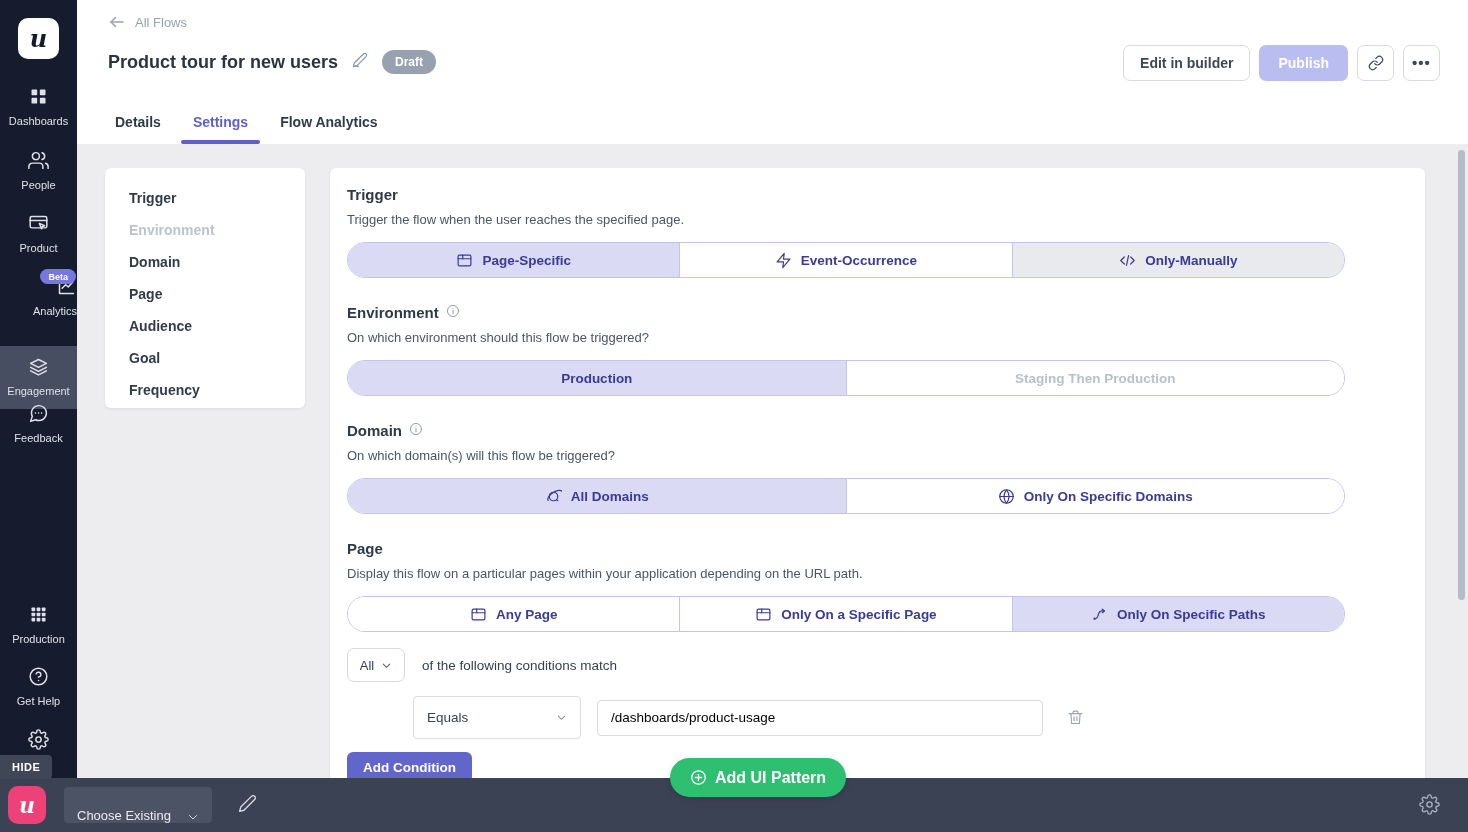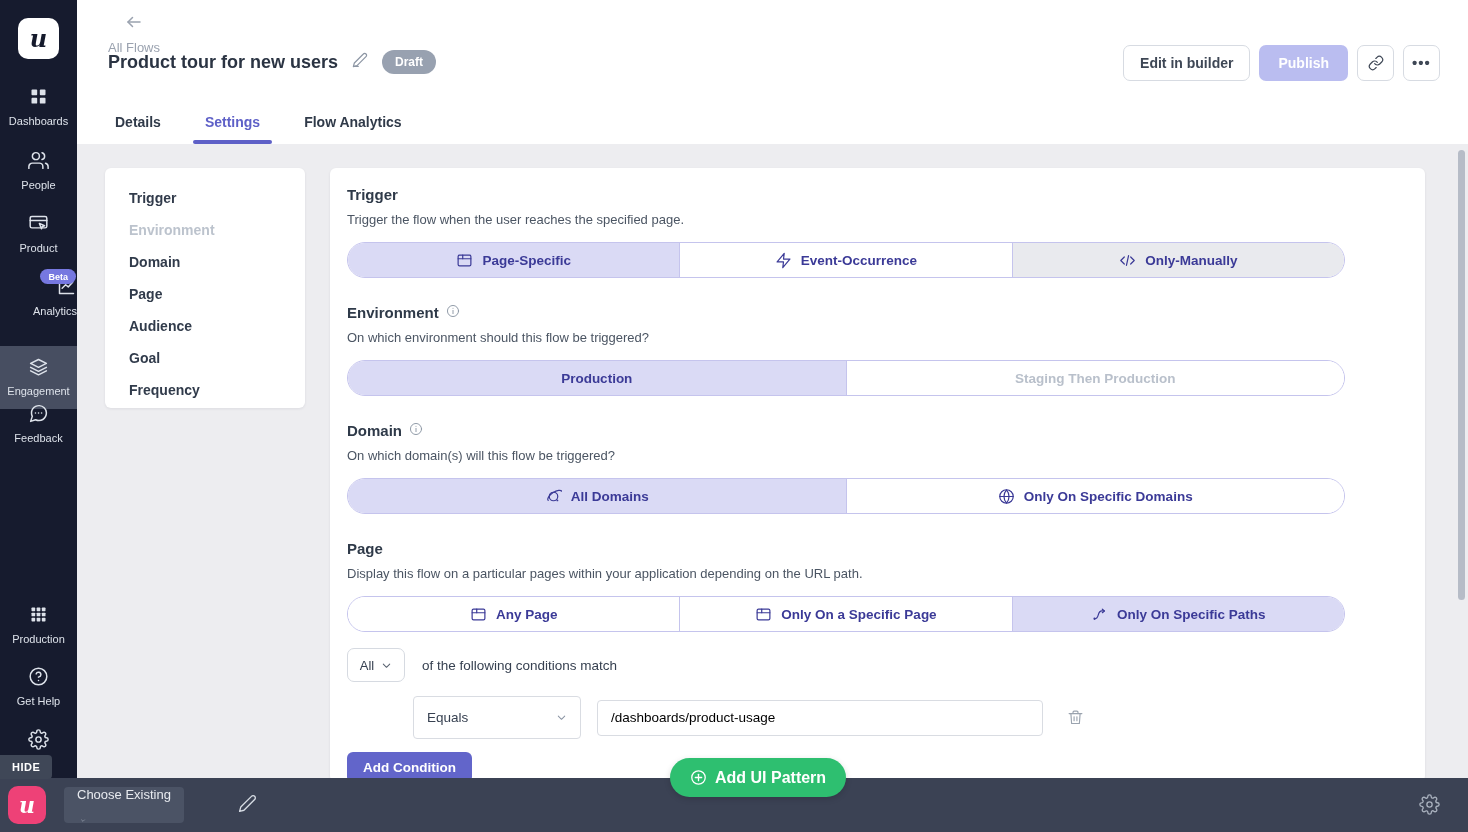--- a/index.html
+++ b/index.html
@@ -19,38 +19,38 @@
   .beta-badge { position:absolute; top:-7px; right:1px; background:#7678e0; color:#fff; font-size:9px; font-weight:bold;
                 padding:2.5px 8px; border-radius:9px; }
   .icon-wrap { position:relative; display:inline-block; }
 
   
   .hide-badge { position:absolute; left:0; top:755px; z-index:30; background:#3f4757; color:#fff; font-size:11px;
                 font-weight:bold; letter-spacing:.5px; padding:6px 12px; border-radius:0 4px 4px 0; }
 
   
   .header { position:absolute; left:77px; top:0; right:0; height:144px; background:#fff; }
-  .breadcrumb-row { position:absolute; left:31px; top:13px; display:flex; align-items:center; gap:9px; color:#9aa2af;flex-direction:column; }
+  .breadcrumb-row { position:absolute; left:31px; top:13px; display:flex; align-items:center; gap:9px; color:#9aa2af; }
   .breadcrumb-row svg { width:18px; height:18px; stroke:#9aa2af; fill:none; stroke-width:2; stroke-linecap:round; stroke-linejoin:round; }
   .breadcrumb-row .bc-text { font-size:13px; }
   .title-row { position:absolute; left:31px; top:50px; display:flex; align-items:center; gap:14px; }
   .page-title { font-size:18px; font-weight:bold; color:#2b3443; }
   .title-row .pencil svg { width:16px; height:16px; stroke:#8d96a4; fill:none; stroke-width:1.8; stroke-linecap:round; stroke-linejoin:round; }
   .draft-badge { background:#98a1b0; color:#fff; font-size:12px; font-weight:bold; padding:5px 13px; border-radius:13px; }
   .header-actions { position:absolute; right:28px; top:45px; display:flex; align-items:center; gap:9px; }
   .btn-outline { height:36px; padding:0 16px; background:#fff; border:1px solid #d7dbe2; border-radius:7px;
                  font-size:14px; font-weight:bold; color:#3e4755; display:flex; align-items:center; }
   .btn-publish { height:36px; padding:0 19px; background:#babdf0; border:none; border-radius:7px;
                  font-size:14px; font-weight:bold; color:#fff; display:flex; align-items:center; }
   .btn-icon { width:37px; height:36px; background:#fff; border:1px solid #d7dbe2; border-radius:7px;
               display:flex; align-items:center; justify-content:center; color:#3e4755; }
   .btn-icon svg { width:16px; height:16px; stroke:#3e4755; fill:none; stroke-width:1.8; stroke-linecap:round; stroke-linejoin:round; }
   .btn-icon .dots { font-size:15px; font-weight:bold; letter-spacing:1px; color:#3e4755; line-height:10px; }
 
-  .tabs { position:absolute; left:38px; bottom:0; display:flex; gap:44px; }
+  .tabs { position:absolute; left:38px; bottom:0; display:flex; gap:32px; }
   .tab { position:relative; font-size:14px; font-weight:bold; color:#303a49; padding-bottom:14px; cursor:pointer; }
   .tab.active { color:#5e60c7; }
   .tab.active::after { content:""; position:absolute; left:-12px; right:-12px; bottom:0; height:4px; background:#5e60c7; border-radius:3px; }
 
   
   .content { position:absolute; left:77px; top:144px; right:0; bottom:54px; background:#ededf0; }
   .scroll-thumb { position:absolute; right:3px; top:6px; width:7px; height:450px; background:#b6bcc7; border-radius:4px; }
 
   .nav-card { position:absolute; left:28px; top:24px; width:200px; height:240px; background:#fff; border-radius:6px;
               box-shadow:0 1px 3px rgba(20,25,45,.08); padding:14px 0; }
@@ -96,21 +96,21 @@
                     border-radius:20px; color:#fff; font-size:16px; font-weight:bold; display:flex; align-items:center; gap:8px;
                     z-index:40; cursor:pointer; box-shadow:0 2px 6px rgba(0,0,0,.15); }
   .add-ui-pattern svg { width:17px; height:17px; stroke:#fff; fill:none; stroke-width:1.8; stroke-linecap:round; }
 
   
   .bottombar { position:absolute; left:0; bottom:0; width:1468px; height:54px; background:#3b4254; z-index:20; }
   .bb-logo { position:absolute; left:8px; top:8px; width:38px; height:38px; background:#ee4177; border-radius:10px;
              display:flex; align-items:center; justify-content:center; }
   .bb-logo span { font-family:"DejaVu Serif", serif; font-style:italic; font-weight:bold; font-size:22px; color:#fff; }
   .choose-existing { position:absolute; left:64px; top:9px; height:36px; background:#4b5365; border:none; border-radius:4px;
-                     color:#e8ebf0; font-size:13px; display:flex; align-items:flex-start; padding:0 13px; gap:16px; cursor:pointer;flex-direction:column; }
+                     color:#e8ebf0; font-size:13px; display:flex; align-items:flex-end; padding:0 13px; gap:16px; cursor:pointer; }
   .choose-existing svg { width:12px; height:12px; stroke:#cdd3dc; fill:none; stroke-width:2; stroke-linecap:round; stroke-linejoin:round; }
   .bb-pencil { position:absolute; left:238px; top:16px; background:none; border:none; cursor:pointer; display:flex; }
   .bb-pencil svg { width:19px; height:19px; stroke:#d7dce4; fill:none; stroke-width:1.7; stroke-linecap:round; stroke-linejoin:round; }
   .bb-gear { position:absolute; right:28px; top:16px; background:none; border:none; cursor:pointer; display:flex; }
   .bb-gear svg { width:21px; height:21px; stroke:#aab2bf; fill:none; stroke-width:1.5; stroke-linecap:round; stroke-linejoin:round; }
 </style>
 </head>
 <body>
 
 <div class="app">

